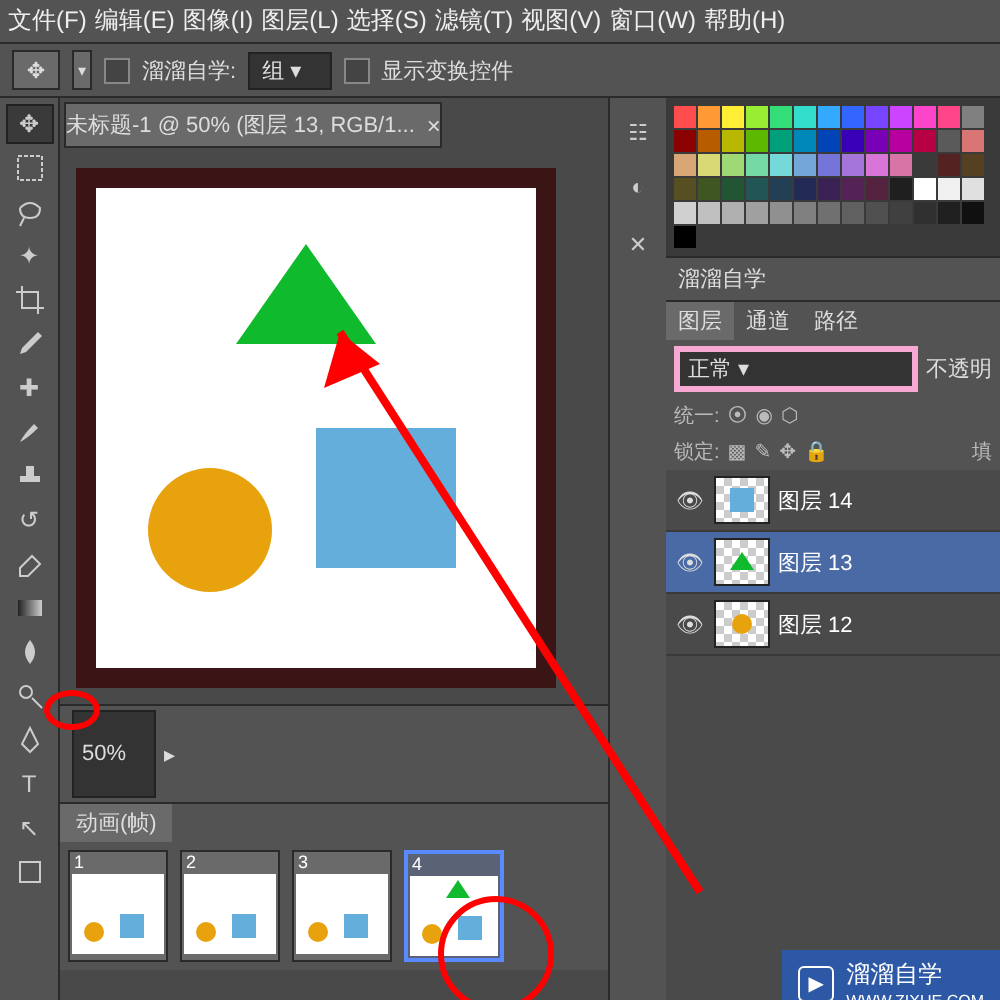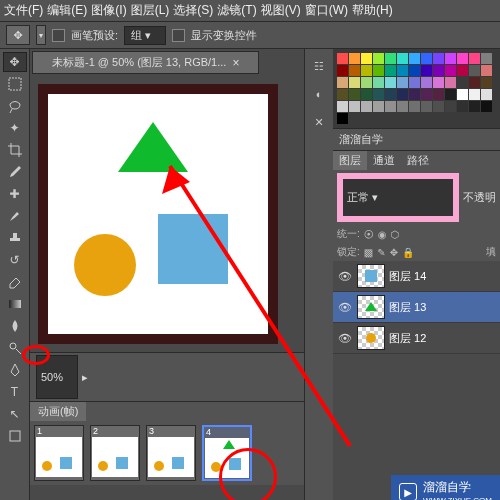--- a/index.html
+++ b/index.html
@@ -9,21 +9,21 @@
 .move-icon { width: 24px; height: 20px; background: #6a6a6a; border: 1px solid #2a2a2a; display: inline-flex; align-items: center; justify-content: center; }
 .drop-arrow { width: 10px; height: 20px; background: #6a6a6a; border: 1px solid #2a2a2a; display: inline-flex; align-items: center; justify-content: center; font-size: 8px; }
 .checkbox { width: 13px; height: 13px; border: 1px solid #888; background: #444; display: inline-block; }
 .select { background: #333; border: 1px solid #222; padding: 1px 14px 1px 6px; color: #ddd; position: relative; }
 .main { display: flex; height: 460px; position: relative; }
 .toolbox { width: 30px; background: #535353; border-right: 1px solid #2a2a2a; display: flex; flex-direction: column; padding-top: 2px; }
 .tool { width: 24px; height: 20px; margin: 1px auto; display: flex; align-items: center; justify-content: center; font-size: 12px; color: #ccc; cursor: pointer; }
 .tool.active { background: #3a3a3a; border: 1px solid #222; }
 .tool svg { width: 16px; height: 16px; }
 .doc-area { flex: 1; background: #494949; display: flex; flex-direction: column; }
-.doc-tab { background: #6a6a6a; padding: 3px 19px; display: inline-flex; align-items: center; gap: 6px; font-size: 11px; width: fit-content; border: 1px solid #2a2a2a; margin: 2px; }
+.doc-tab { background: #6a6a6a; padding: 3px 0; display: inline-flex; align-items: center; gap: 6px; font-size: 11px; width: fit-content; border: 1px solid #2a2a2a; margin: 2px; }
 .doc-tab .x { font-size: 12px; cursor: pointer; }
 .canvas-wrap { padding: 8px; position: relative; }
 .canvas { width: 240px; height: 260px; background: #3b1515; padding: 10px; }
 .canvas-inner { background: #fff; width: 100%; height: 100%; position: relative; }
 .tri { position: absolute; left: 70px; top: 28px; width: 0; height: 0; border-left: 35px solid transparent; border-right: 35px solid transparent; border-bottom: 50px solid #0fba2c; }
 .circ { position: absolute; left: 26px; top: 140px; width: 62px; height: 62px; background: #e8a20d; border-radius: 50%; }
 .sq { position: absolute; left: 110px; top: 120px; width: 70px; height: 70px; background: #64aedb; }
 .arrow { position: absolute; pointer-events: none; }
 .zoom-bar { display: flex; align-items: center; gap: 4px; padding: 2px 6px; background: #535353; border-top: 1px solid #2a2a2a; }
 .zoom-field { background: #333; border: 1px solid #222; padding: 15px 4px; color: #ddd; width: 42px; }
@@ -42,21 +42,21 @@
 .mini-tool { width: 22px; height: 22px; display: flex; align-items: center; justify-content: center; color: #ccc; cursor: pointer; }
 .panels { flex: 1; display: flex; flex-direction: column; }
 .panel-header { display: flex; background: #535353; }
 .panel-header .tab { padding: 2px 6px; font-size: 11px; cursor: pointer; }
 .panel-header .tab.active { background: #6a6a6a; }
 .swatches { background: #3a3a3a; padding: 4px; display: grid; grid-template-columns: repeat(13, 11px); gap: 1px; }
 .sw { width: 11px; height: 11px; }
 .brush-row { padding: 3px 6px; border-top: 1px solid #2a2a2a; }
 .layers-panel { flex: 1; background: #535353; border-top: 1px solid #2a2a2a; display: flex; flex-direction: column; }
 .blend-row { display: flex; align-items: center; gap: 4px; padding: 3px 4px; }
-.blend-select { flex: 1; background: #333; border: 6px solid #f9a8d4; padding: 11px 4px; color: #ddd; }
+.blend-select { flex: 1; background: #333; border: 3px solid #f9a8d4; padding: 1px 4px; color: #ddd; }
 .lock-row { display: flex; align-items: center; gap: 4px; padding: 2px 4px; font-size: 10px; color: #bbb; }
 .layer-list { flex: 1; background: #4a4a4a; overflow: hidden; }
 .layer { display: flex; align-items: center; gap: 4px; padding: 3px 4px; border-bottom: 1px solid #3a3a3a; }
 .layer.sel { background: #4a6aa5; }
 .eye { width: 16px; height: 16px; display: flex; align-items: center; justify-content: center; color: #ddd; font-size: 11px; cursor: pointer; }
 .lthumb { width: 28px; height: 24px; background-image: linear-gradient(45deg,#ccc 25%,transparent 25%),linear-gradient(-45deg,#ccc 25%,transparent 25%),linear-gradient(45deg,transparent 75%,#ccc 75%),linear-gradient(-45deg,transparent 75%,#ccc 75%); background-size: 8px 8px; background-position: 0 0,0 4px,4px -4px,-4px 0; background-color: #fff; border: 1px solid #222; position: relative; }
 .lname { font-size: 11px; color: #fff; }
 .red-circle { position: absolute; border: 3px solid #f00; border-radius: 50%; pointer-events: none; }
 .watermark { position: absolute; bottom: 0; right: 0; background: #2d58a5; color: #fff; padding: 4px 8px; font-size: 12px; display: flex; align-items: center; gap: 6px; z-index: 50; }
 .watermark .play { width: 18px; height: 18px; border: 1px solid #fff; border-radius: 3px; display: flex; align-items: center; justify-content: center; font-size: 10px; }
@@ -73,21 +73,21 @@
   <span>滤镜(T)</span>
   <span>视图(V)</span>
   <span>窗口(W)</span>
   <span>帮助(H)</span>
 </div>
 
 <div class="options-bar">
   <span class="move-icon">✥</span>
   <span class="drop-arrow">▾</span>
   <span class="checkbox"></span>
-  <span>画笔预设:</span>
+  <span>溜溜自学:</span>
   <span class="select"><span>组</span> ▾</span>
   <span class="checkbox"></span>
   <span>显示变换控件</span>
 </div>
 
 <div class="main">
   <div class="toolbox">
     <div class="tool active">✥</div>
     <div class="tool">
         <svg viewBox="0 0 16 16">

